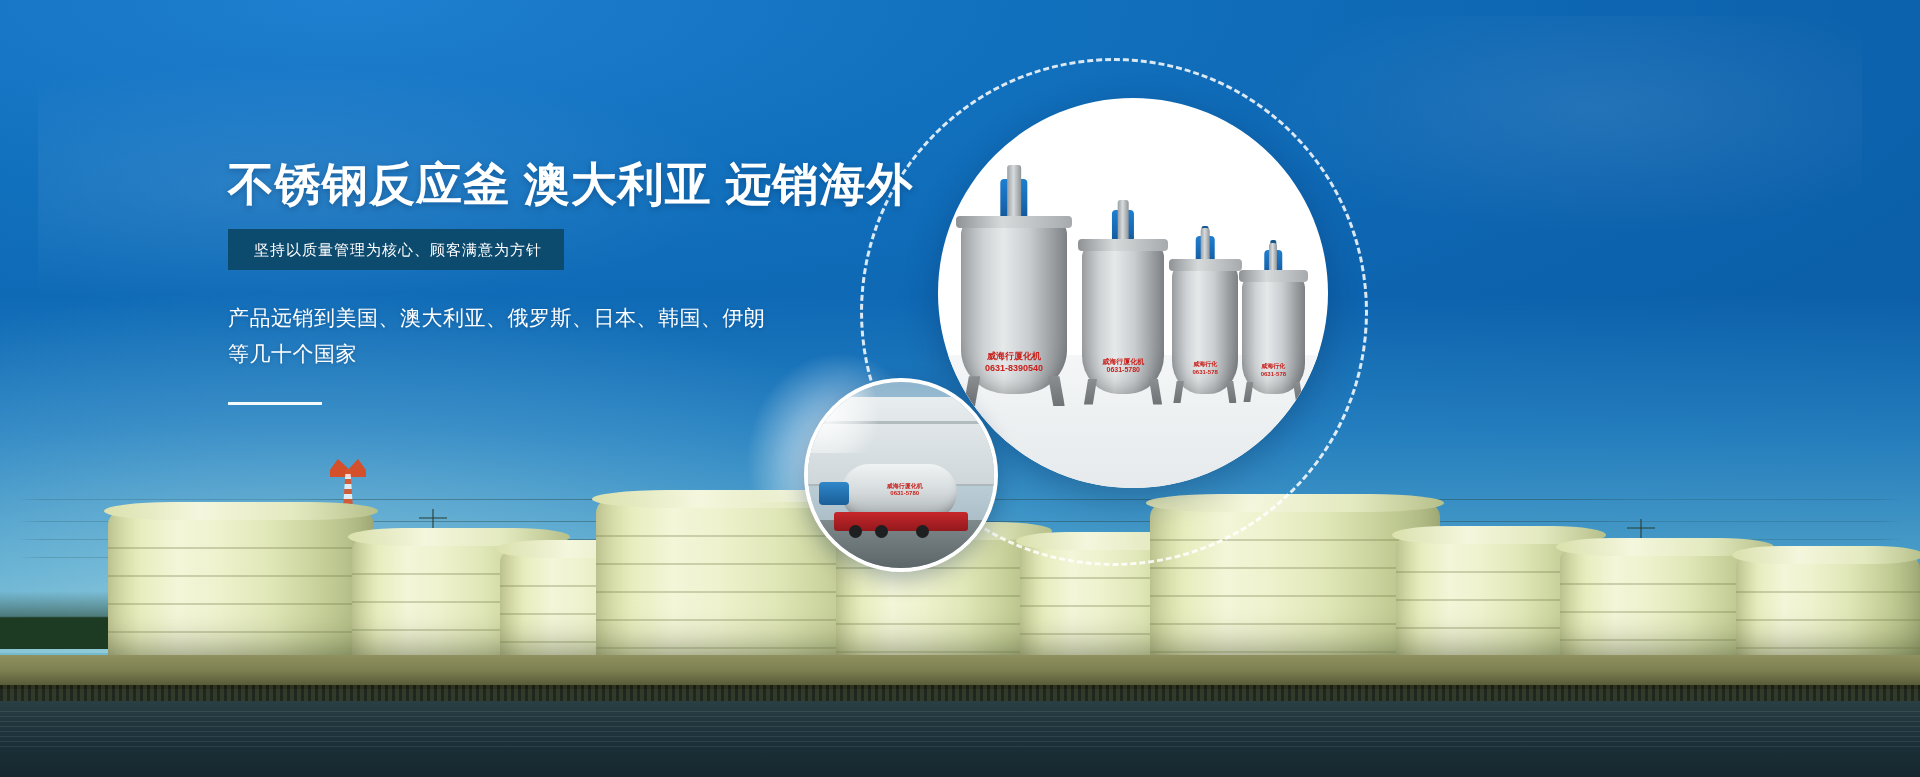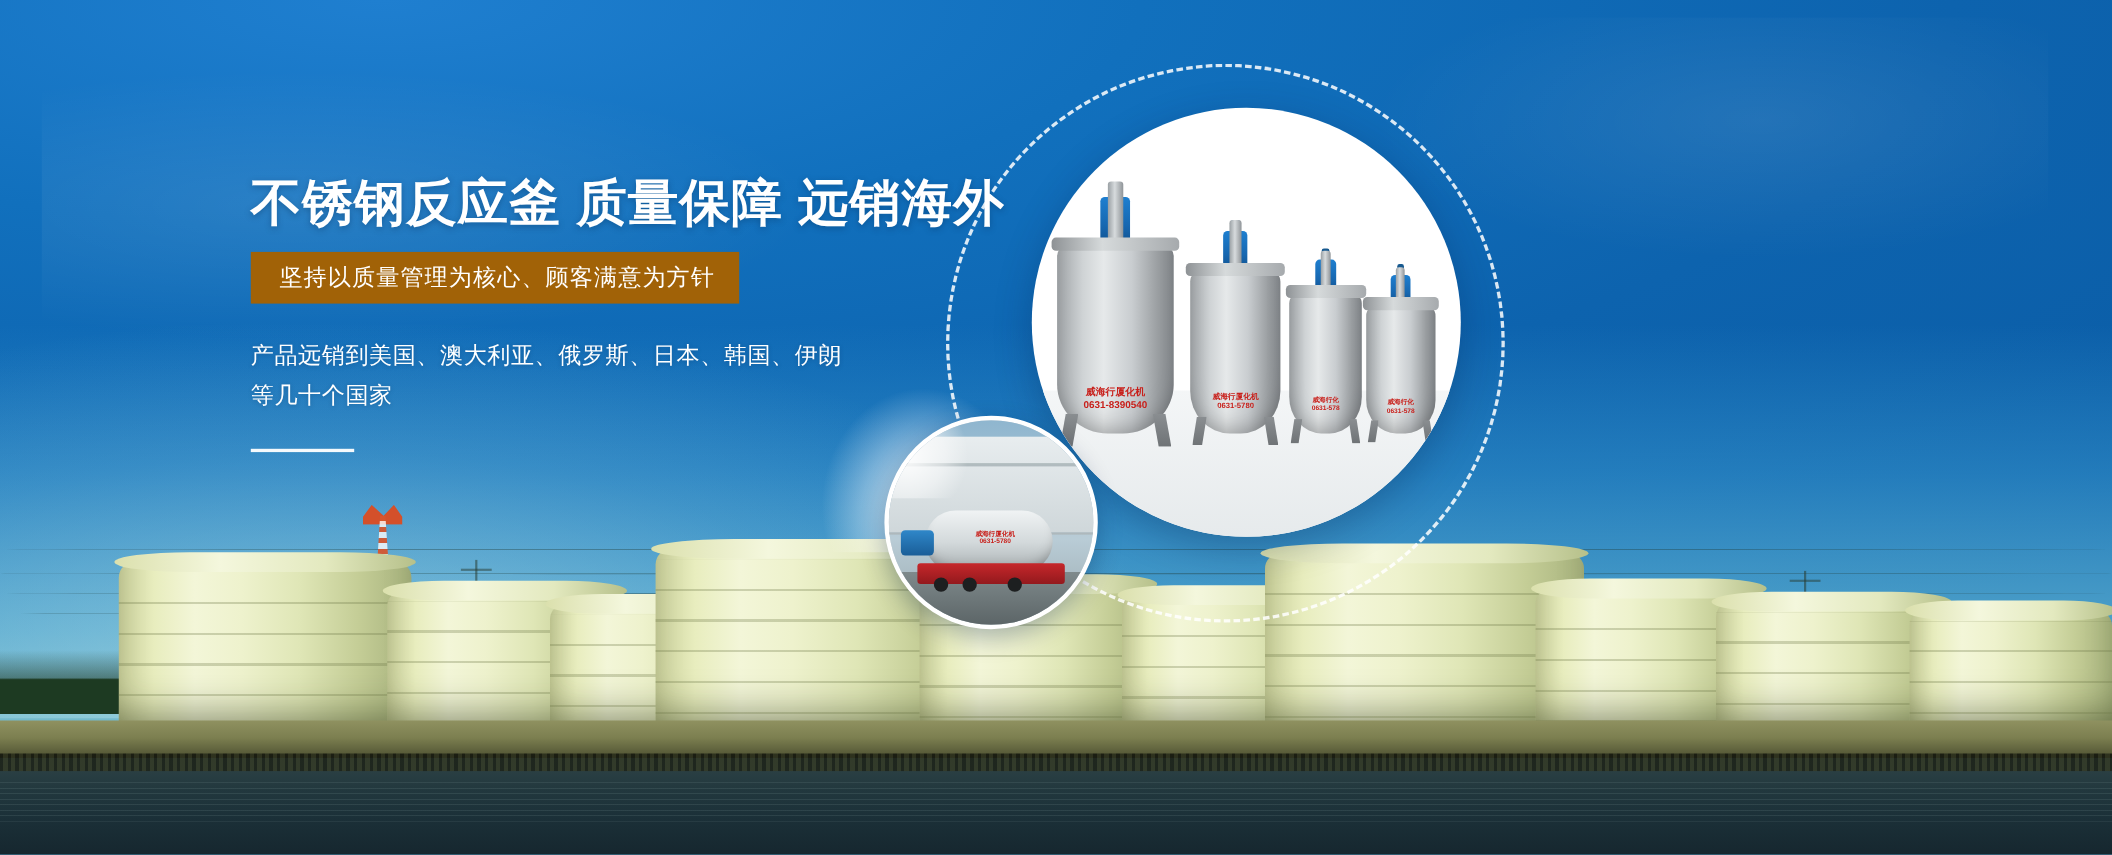--- a/index.html
+++ b/index.html
@@ -133,22 +133,22 @@
 
   
   .copy{position:absolute;left:228px;top:160px;width:640px;}
   .headline{
     margin:0;color:#ffffff;font-size:46px;line-height:1.06;
     font-weight:700;letter-spacing:1px;white-space:nowrap;
     text-shadow:0 2px 6px rgba(0,40,80,.35);
   }
   .tagline-wrap{margin-top:20px;}
   .tagline{
-    display:inline-block;background:#a16207;color:#ffffff;
-    font-size:21px;line-height:1;padding:13px 22px 13px 26px;
+    display:inline-block;background:#0c4a6e;color:#ffffff;
+    font-size:15px;line-height:1;padding:13px 22px 13px 26px;
     letter-spacing:1px;white-space:nowrap;
   }
   .para{
     margin:30px 0 0 0;color:#ffffff;font-size:21px;line-height:1.72;
     letter-spacing:.5px;max-width:540px;
     text-shadow:0 1px 4px rgba(0,40,80,.28);
   }
   .rule{margin-top:30px;width:94px;height:3px;background:#ffffff;opacity:.95;}
 
   
@@ -305,21 +305,21 @@
     <div class="tank t9"></div>
     <div class="tank t10"></div>
 
     <div class="quay"></div>
     <div class="quay-edge"></div>
     <div class="water"></div>
     <div class="water-sheen"></div>
   </div>
 
   <div class="copy">
-    <h1 class="headline">不锈钢反应釜 质量保障 远销海外</h1>
+    <h1 class="headline">不锈钢反应釜 澳大利亚 远销海外</h1>
     <div class="tagline-wrap">
       <span class="tagline">坚持以质量管理为核心、顾客满意为方针</span>
     </div>
     <p class="para">产品远销到美国、澳大利亚、俄罗斯、日本、韩国、伊朗</p>
     <p class="para" style="margin-top:0">等几十个国家</p>
     <div class="rule"></div>
   </div>
 
   <div class="dashring"></div>
 

